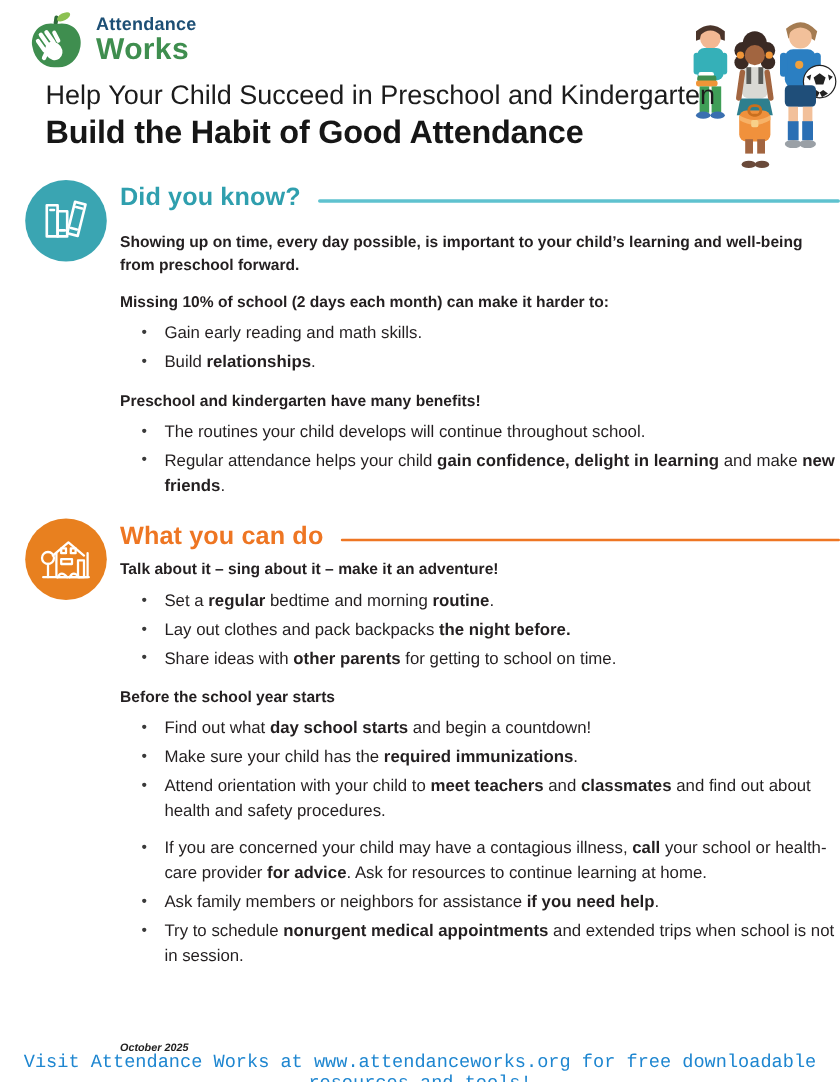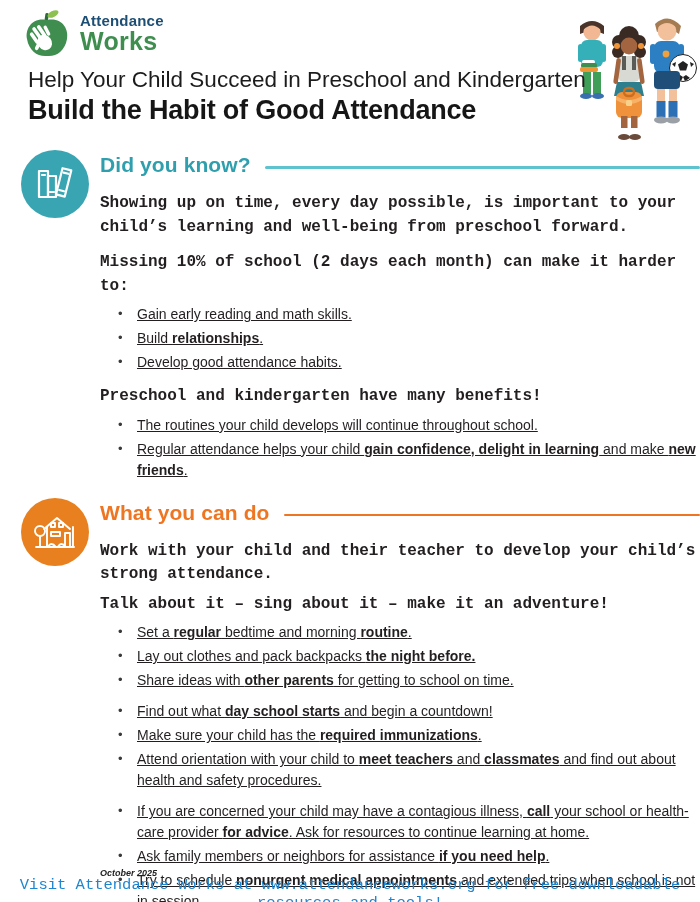--- a/index.html
+++ b/index.html
@@ -10,39 +10,39 @@
     color:#231f20;
   }
   
   .header{position:relative;height:148px;}
   .logo{position:absolute;left:22px;top:7px;display:flex;align-items:center;gap:8px;}
   .logo svg{display:block;}
   .logo-text{line-height:1;}
   .logo-line1{font-size:15px;font-weight:700;color:#1d4f75;letter-spacing:.2px;}
   .logo-line2{font-size:25px;font-weight:700;color:#3f8e4f;margin-top:1px;letter-spacing:.3px;}
   .kids{position:absolute;right:0px;top:4px;width:138px;height:142px;}
-  .titles{position:absolute;left:28px;top:66px;width:560px;}
+  .titles{position:absolute;left:38px;top:66px;width:560px;}
   .title-sub{font-size:22.5px;font-weight:400;color:#1c1c1c;line-height:1.2;}
   .title-main{font-size:27px;font-weight:800;color:#161616;line-height:1.15;margin-top:2px;letter-spacing:-.2px;}
   
   .sections{margin-top:2px;}
   .section{position:relative;padding-left:100px;}
   .section + .section{margin-top:17px;}
   .sec-icon{position:absolute;left:21px;top:0;width:68px;height:68px;border-radius:50%;
             display:flex;align-items:center;justify-content:center;}
   .sec-icon svg{width:46px;height:46px;}
   .sec-head{display:flex;align-items:center;gap:14px;height:30px;}
   .sec-title{font-size:21px;font-weight:800;margin:0;letter-spacing:.1px;}
   .sec-rule{flex:1;height:2.5px;margin-top:5px;border-radius:2px;}
-  .lead{font-size:16px;font-weight:700;line-height:1.47;margin:12px 0 6px;font-family:Liberation Mono, monospace;}
+  .lead{font-size:13px;font-weight:700;line-height:1.47;margin:12px 0 6px;}
   .lead.tight{margin-top:2px;}
   ul.bullets{list-style:none;margin:5px 0 10px;padding:0;}
   ul.bullets li{
     font-size:14px;line-height:1.5;position:relative;
-    padding-left:37px;margin:3px 0;text-decoration:underline;
+    padding-left:37px;margin:3px 0;
   }
   ul.bullets li::before{
     content:"\2022";position:absolute;left:18px;top:0;
     font-size:13px;color:#3a3a3a;
   }
   b{font-weight:700;}
   
   .footer-date{position:absolute;left:100px;top:868px;font-size:9px;font-style:italic;font-weight:700;color:#222;text-align:center;}
   .footer-link{position:absolute;left:0;right:0;top:876px;text-align:center;
     font-size:15.5px;color:#1e86d0;font-family:Liberation Mono, monospace;}
@@ -168,21 +168,20 @@
 </div>
       <div class="sec-head">
         <h2 class="sec-title" style="color: rgb(47, 159, 174);">Did you know?</h2>
         <div class="sec-rule" style="background: rgb(95, 194, 207);"></div>
       </div>
       <p class="lead">Showing up on time, every day possible, is important to your child’s learning and well-being from preschool forward.</p>
       <p class="lead">Missing 10% of school (2 days each month) can make it harder to:</p>
       <ul class="bullets">
         <li>Gain early reading and math skills.</li>
         <li>Build <b>relationships</b>.</li>
-        <li>Develop good attendance habits.</li>
       </ul>
       <p class="lead">Preschool and kindergarten have many benefits!</p>
       <ul class="bullets">
         <li>The routines your child develops will continue throughout school.</li>
         <li>Regular attendance helps your child <b>gain confidence, delight in learning</b> and make <b>new friends</b>.</li>
       </ul>
     </section>
     <section class="section">
       <div class="sec-icon" style="background: rgb(232, 128, 31);">
   <svg viewBox="0 0 46 46" fill="none" stroke="#ffffff" stroke-width="1.9" stroke-linejoin="round" stroke-linecap="round">
@@ -196,27 +195,27 @@
     <line x1="8" y1="27" x2="8" y2="38"></line>
     <path d="M16 38 q3 -6 8 0"></path>
     <path d="M26 38 q3 -6 8 0"></path>
     <line x1="4" y1="38" x2="42" y2="38"></line>
   </svg>
 </div>
       <div class="sec-head">
         <h2 class="sec-title" style="color: rgb(238, 118, 35);">What you can do</h2>
         <div class="sec-rule" style="background: rgb(238, 118, 35);"></div>
       </div>
-      <p class="lead">Work with your child and their teacher to develop your child’s strong attendance.</p>
       <p class="lead tight">Talk about it – sing about it – make it an adventure!</p>
       <ul class="bullets">
         <li>Set a <b>regular</b> bedtime and morning <b>routine</b>.</li>
         <li>Lay out clothes and pack backpacks <b>the night before.</b></li>
         <li>Share ideas with <b>other parents</b> for getting to school on time.</li>
       </ul>
+      <p class="lead">Before the school year starts</p>
       <ul class="bullets">
         <li>Find out what <b>day school starts</b> and begin a countdown!</li>
         <li>Make sure your child has the <b>required immunizations</b>.</li>
         <li>Attend orientation with your child to <b>meet teachers</b> and <b>classmates</b> and find out about health and safety procedures.</li>
       </ul>
       <ul class="bullets">
         <li>If you are concerned your child may have a contagious illness, <b>call</b> your school or health-care provider <b>for advice</b>. Ask for resources to continue learning at home.</li>
         <li>Ask family members or neighbors for assistance <b>if you need help</b>.</li>
         <li>Try to schedule <b>nonurgent medical appointments</b> and extended trips when school is not in session.</li>
       </ul>

